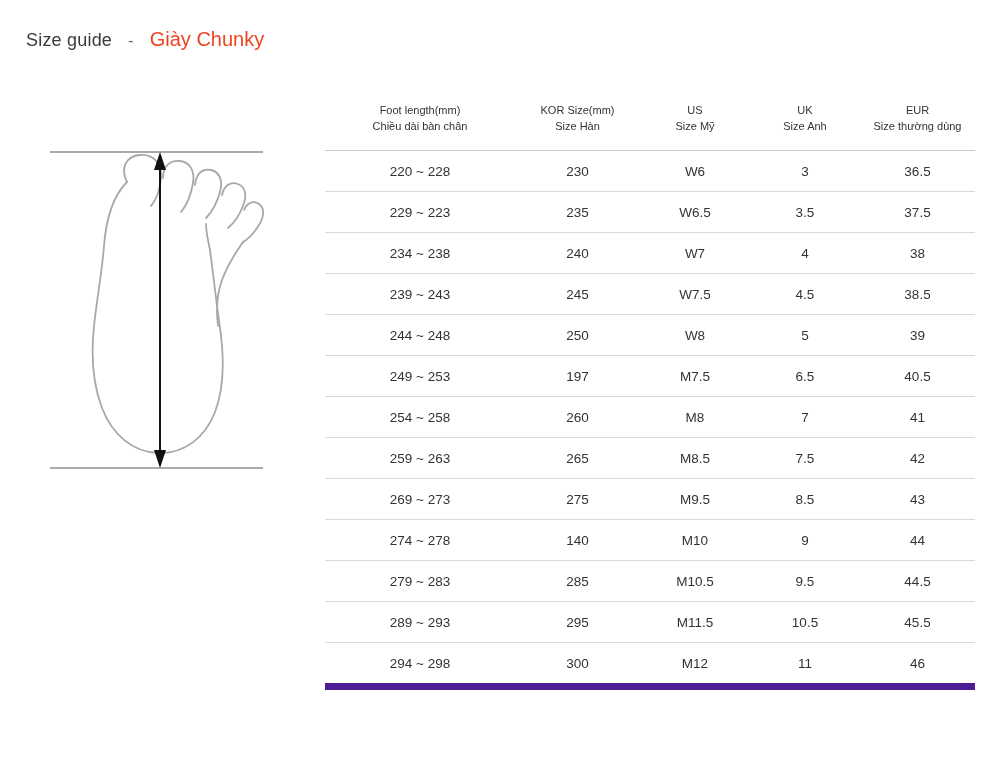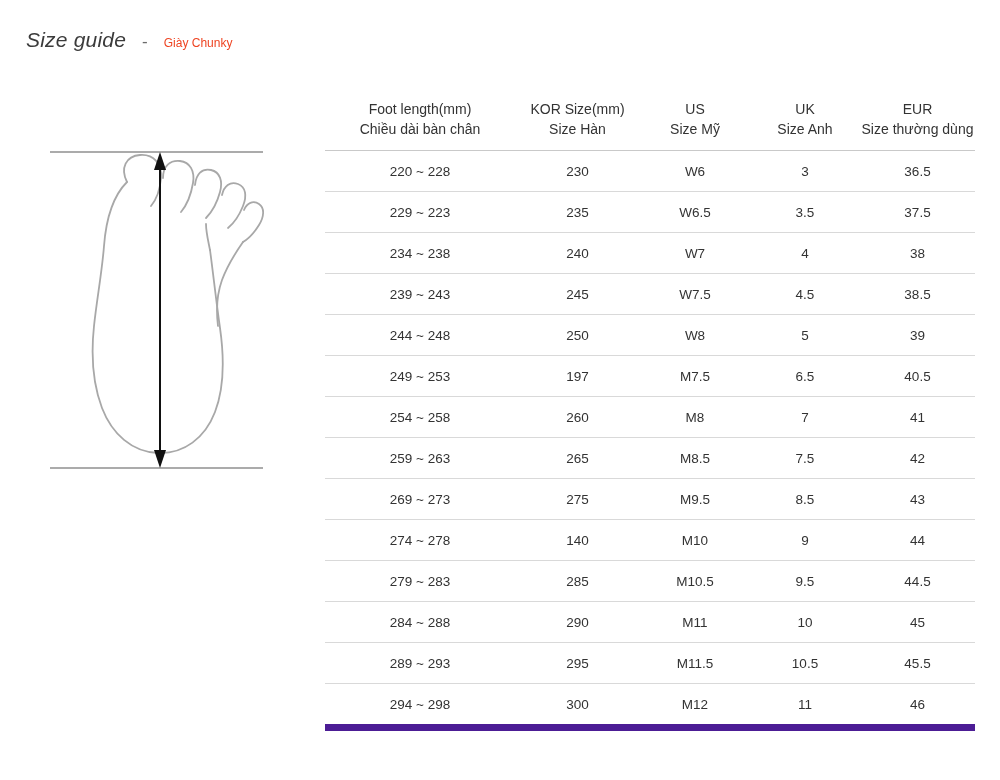--- a/index.html
+++ b/index.html
@@ -19,32 +19,31 @@
   
   #title-bar {
     position: absolute;
     left: 26px;
     top: 28px;
     display: flex;
     align-items: baseline;
     gap: 12px;
   }
   #title-main {
-    font-size: 21px;
+    font-size: 18px;
     color: #3b3b3b;
     letter-spacing: 0.2px;
-    font-style: italic;
   }
   #title-dash {
     font-size: 17px;
     color: #6b6b6b;
     padding: 0 4px;
   }
   #title-accent {
-    font-size: 12px;
+    font-size: 20px;
     color: #ee4422;
   }
 
   
   #foot-figure {
     position: absolute;
     left: 50px;
     top: 140px;
     width: 220px;
     height: 340px;
@@ -70,21 +69,21 @@
   table#size-table td {
     text-align: center;
     font-weight: normal;
     padding: 0;
     border-bottom: 1px solid #d9d9d9;
   }
   table#size-table thead th {
     height: 62px;
     vertical-align: middle;
     line-height: 1.45;
-    font-size: 14px;
+    font-size: 11px;
     border-bottom: 1px solid #c9c9c9;
   }
   table#size-table tbody td {
     height: 40px;
     vertical-align: middle;
   }
   table#size-table tbody tr:last-child td {
     border-bottom: 7px solid #4c1d95;
   }
   .col-a { width: 190px; }
@@ -266,27 +265,20 @@
         <td>44</td>
       </tr>
       <tr>
         <td>279 ~ 283</td>
         <td>285</td>
         <td>M10.5</td>
         <td>9.5</td>
         <td>44.5</td>
       </tr>
       <tr>
-        <td>284 ~ 288</td>
-        <td>290</td>
-        <td>M11</td>
-        <td>10</td>
-        <td>45</td>
-      </tr>
-      <tr>
         <td>289 ~ 293</td>
         <td>295</td>
         <td>M11.5</td>
         <td>10.5</td>
         <td>45.5</td>
       </tr>
       <tr>
         <td>294 ~ 298</td>
         <td>300</td>
         <td>M12</td>

